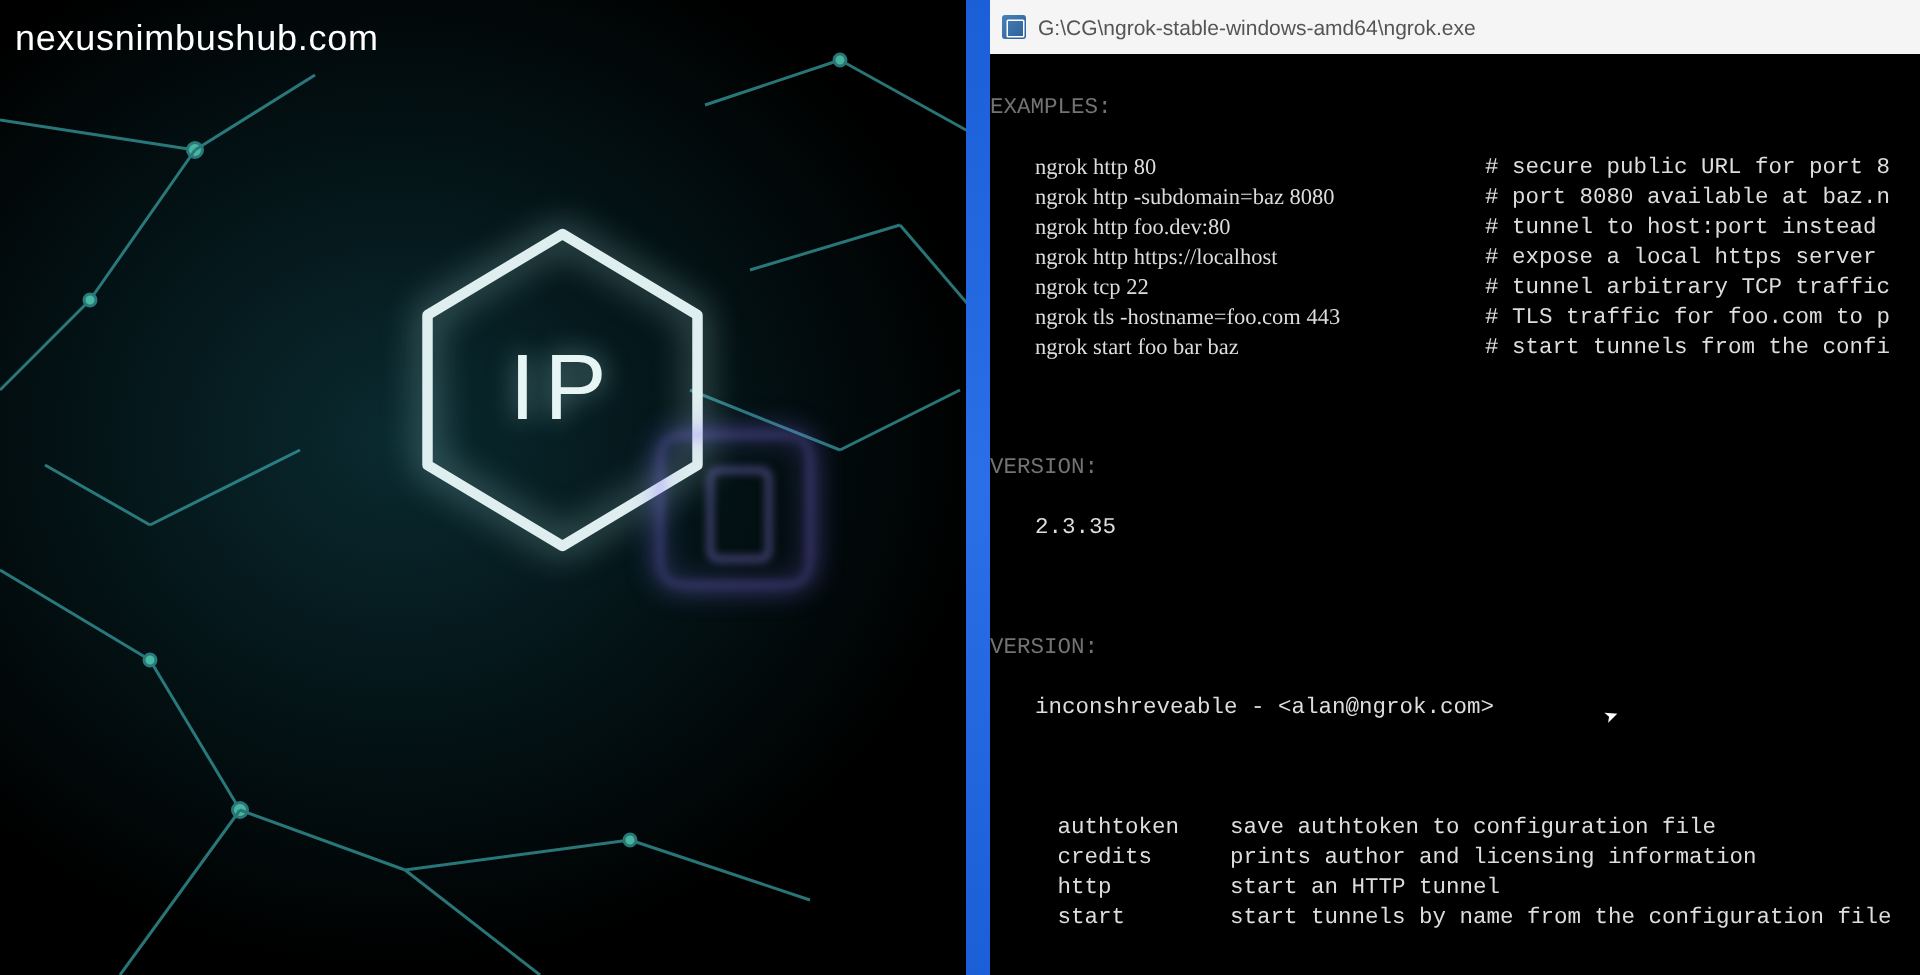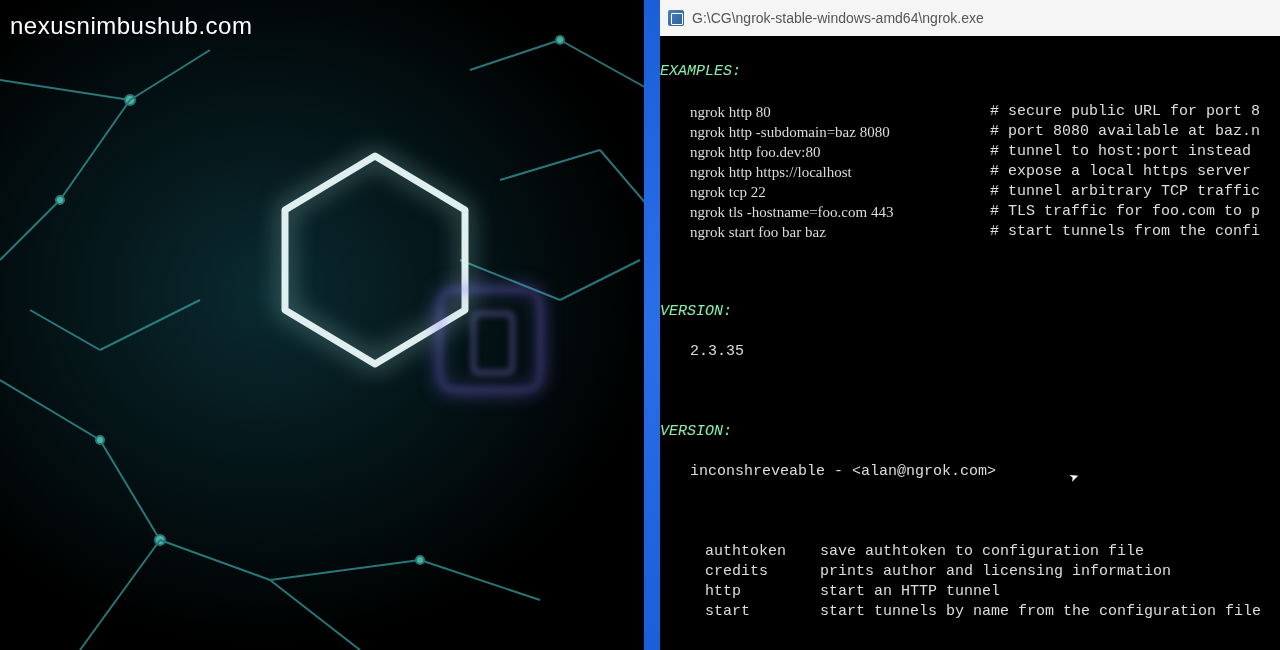--- a/index.html
+++ b/index.html
@@ -13,21 +13,21 @@
 .iptext { position:absolute; left:50%; top:50%; transform:translate(-50%,-52%); color:#e8f5f5; font-size:62px; font-weight:300; letter-spacing:6px; font-family:Arial,sans-serif; text-shadow:0 0 18px rgba(200,255,255,0.5); }
 .glow2 { position:absolute; left:440px; top:290px; width:100px; height:100px; border:2px solid rgba(140,120,255,0.5); border-radius:12px; filter:blur(3px); box-shadow:0 0 20px rgba(140,120,255,0.6), inset 0 0 20px rgba(140,120,255,0.3); }
 .glow2::after { content:""; position:absolute; left:30px; top:20px; width:36px; height:56px; border:3px solid rgba(160,140,255,0.6); border-radius:6px; }
 .edge { position:absolute; right:0; top:0; width:16px; height:650px; background:linear-gradient(180deg,#1a5fd8 0%, #2a6fe8 50%, #1a5fd8 100%); }
 .right { width:620px; height:650px; background:#000; position:relative; font-family:Consolas,"Courier New",monospace; }
 .titlebar { height:36px; background:#f5f5f5; display:flex; align-items:center; padding:0 8px; gap:8px; }
 .tb-icon { width:16px; height:16px; background:linear-gradient(135deg,#4a7fb8,#2a5f98); border-radius:2px; position:relative; }
 .tb-icon::after { content:""; position:absolute; left:3px; top:3px; width:10px; height:10px; border:1px solid #fff; border-radius:1px; }
 .tb-title { color:#555; font-size:14px; font-family:"Segoe UI",sans-serif; }
 .term { padding:6px 0 0 0; color:#ddd; font-size:15px; line-height:20px; white-space:pre; overflow:hidden; }
-.hdr { color:#86efac;font-style:italic; }
+.hdr { color:#737373; }
 .row { display:flex; }
 .cmd { width:330px; padding-left:30px;font-family:Liberation Serif, serif; }
 .cmt { color:#ddd; }
 .ind { padding-left:30px; }
 .crow { display:flex; }
 .cname { width:145px; padding-left:30px;margin-left:15px; }
 .cdesc { }
 .cursor { position:absolute; left:410px; top:468px; color:#fff; font-size:16px; transform:rotate(-20deg); }
 </style>
 </head>
@@ -62,20 +62,21 @@
         <line x1="200" y1="300" x2="100" y2="350"></line>
           <line x1="100" y1="350" x2="30" y2="310"></line>
         <line x1="460" y1="260" x2="560" y2="300"></line>
           <line x1="560" y1="300" x2="640" y2="260"></line>
       </g>
     </svg>
     <div class="hex">
       <svg viewBox="0 0 200 220">
         <polygon points="100,6 190,60 190,160 100,214 10,160 10,60" fill="none" stroke="#dfeeee" stroke-width="7" stroke-linejoin="round"></polygon>
       </svg>
+      <div class="iptext">IP</div>
     </div>
     <div class="glow2"></div>
     <div class="edge"></div>
   </div>
 
   <div class="right">
     <div class="titlebar">
       <div class="tb-icon"></div>
       <div class="tb-title">G:\CG\ngrok-stable-windows-amd64\ngrok.exe</div>
     </div>

